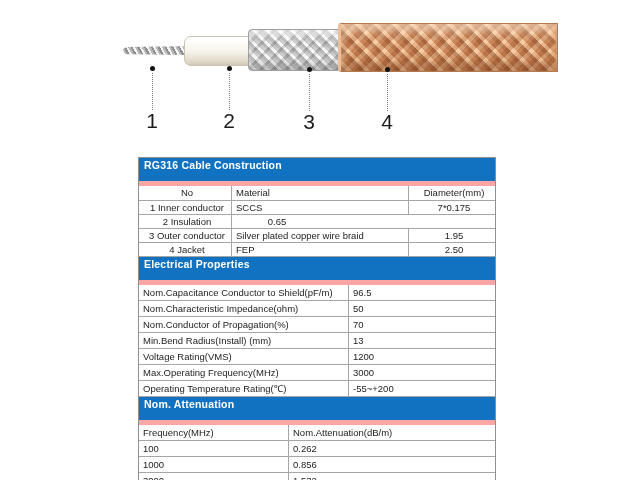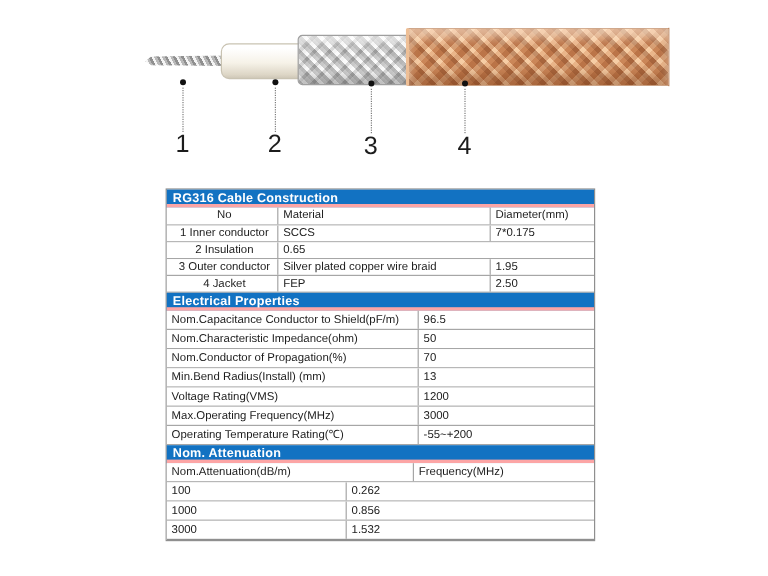--- a/index.html
+++ b/index.html
@@ -42,33 +42,33 @@
   .leader .line { width:0; height:37px; border-left:1px dotted #7d7d7d; margin:2px auto 0 auto; }
   .leader .num { font-size:21px; color:#1c1c1c; line-height:22px; }
   #leader-1 { left:137px; top:66px; }
   #leader-2 { left:214px; top:66px; }
   #leader-3 { left:294px; top:67px; }
   #leader-4 { left:372px; top:67px; }
 
   
   #tables { position:absolute; left:138px; top:157px; width:358px;
             border:1px solid #8f8f8f; background:#fff; }
-  .ttl { height:15px; background:#1272c2; color:#fff; font-weight:bold;
+  .ttl { height:28px; background:#1272c2; color:#fff; font-weight:bold;
          font-size:10.5px; line-height:15px; padding-left:5px;
-         border-bottom:3px solid #fca5a5; letter-spacing:.2px; }
+         border-bottom:5px solid #fca5a5; letter-spacing:.2px; }
   .row { display:flex; border-bottom:1px solid #a6a6a6; background:#fff; }
   .row:last-child { border-bottom:1px solid #8f8f8f; }
   .cell { font-size:9.5px; color:#1c1c1c; padding:0 0 0 4px; white-space:nowrap;
           overflow:hidden; border-right:1px solid #a6a6a6; }
   .cell:last-child { border-right:none; }
   .h13 .cell { height:13px; line-height:13px; }
   .h14 .cell { height:14px; line-height:14px; }
   .h15 .cell { height:15px; line-height:15px; }
   
-  .t1c1 { width:93px;text-align:center; } .t1c2 { width:177px; } .t1c3 { width:86px; }
+  .t1c1 { width:93px;text-align:center; } .t1c2 { width:177px; } .t1c3 { width:86px;text-align:center; }
   
   .t2c1 { width:210px; } .t2c2 { width:146px; }
   
   .t3c1 { width:150px; } .t3c2 { width:206px; }
 </style>
 </head>
 <body>
 
 <div id="canvas">
 
@@ -153,22 +153,22 @@
       <div class="cell t2c1">Max.Operating Frequency(MHz)</div>
       <div class="cell t2c2">3000</div>
     </div>
     <div class="row h15">
       <div class="cell t2c1">Operating Temperature Rating(℃)</div>
       <div class="cell t2c2">-55~+200</div>
     </div>
 
     <div class="ttl">Nom. Attenuation</div>
     <div class="row h15">
+      <div class="cell t3c1">Frequency(MHz)</div>
       <div class="cell t3c2">Nom.Attenuation(dB/m)</div>
-      <div class="cell t3c1">Frequency(MHz)</div>
     </div>
     <div class="row h15">
       <div class="cell t3c1">100</div>
       <div class="cell t3c2">0.262</div>
     </div>
     <div class="row h15">
       <div class="cell t3c1">1000</div>
       <div class="cell t3c2">0.856</div>
     </div>
     <div class="row h15">

